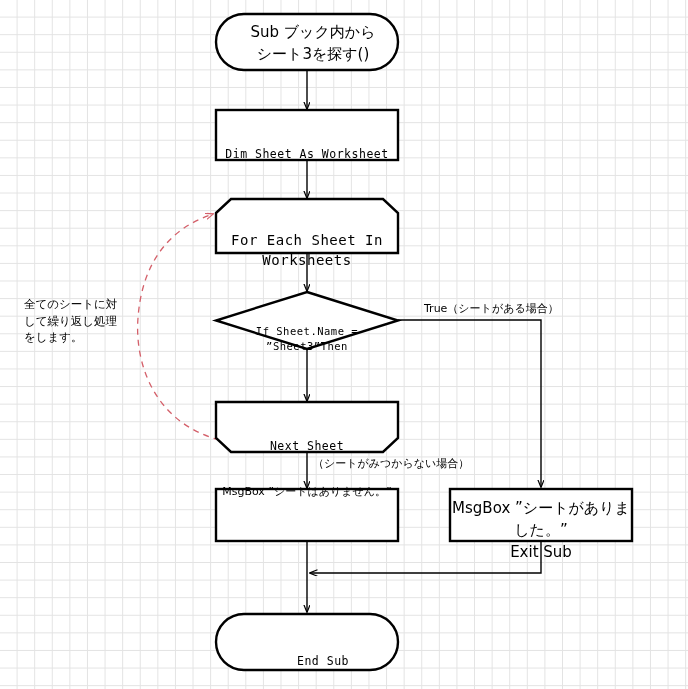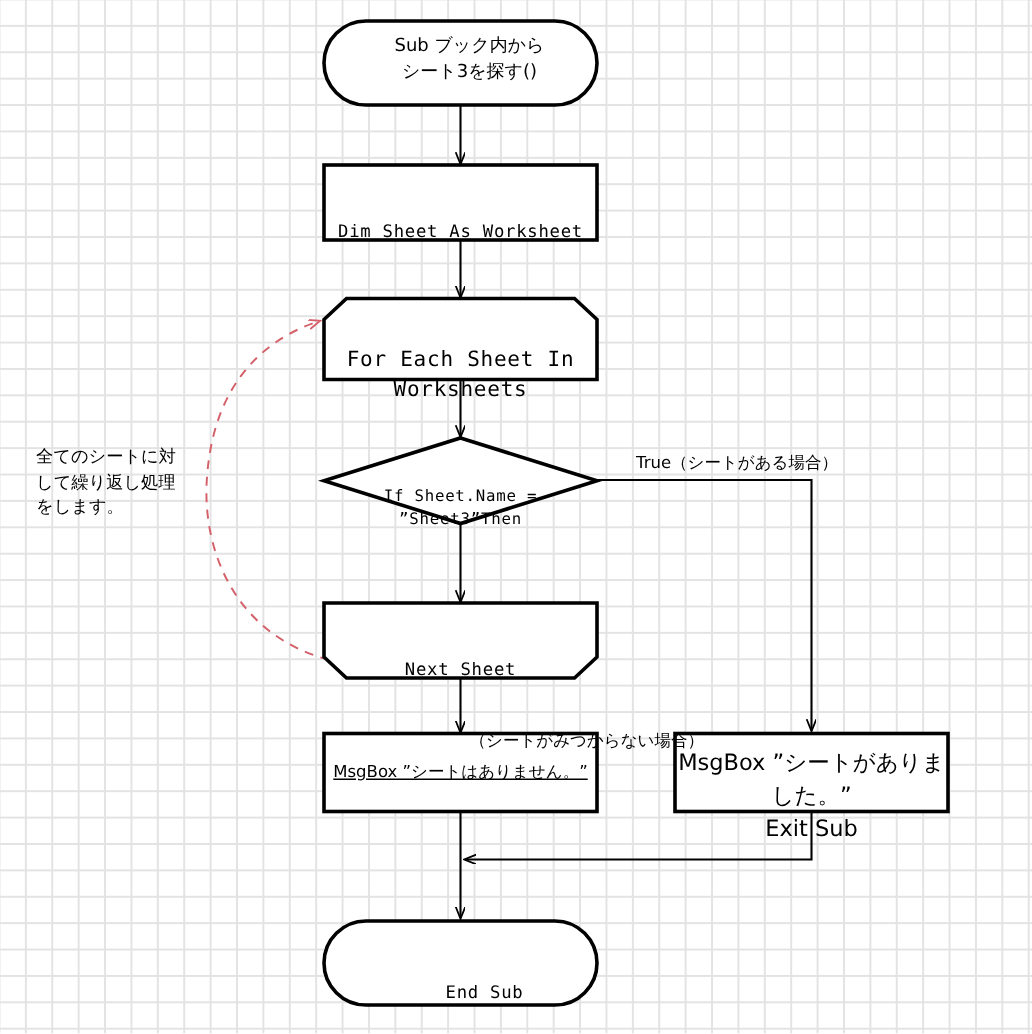--- a/index.html
+++ b/index.html
@@ -95,41 +95,41 @@
 
     <path d="M216,402 L398,402 L398,438 L383,452 L231,452 L216,438 Z" fill="#ffffff" stroke="#000000" stroke-width="2.4"></path>
 
     <rect x="216" y="489" width="182" height="52" fill="#ffffff" stroke="#000000" stroke-width="2.4"></rect>
 
     <rect x="450" y="489" width="182" height="52" fill="#ffffff" stroke="#000000" stroke-width="2.4"></rect>
 
     <rect x="216" y="614" width="182" height="56" rx="28" ry="28" fill="#ffffff" stroke="#000000" stroke-width="2.4"></rect>
   </svg>
 
-  <div class="node-label" style="left:216px; top:22px; width:194px; font-size:12px;">Sub ブック内から
+  <div class="node-label" style="left:216px; top:22px; width:194px; font-size:15px;">Sub ブック内から
 シート3を探す()</div>
 
   <div class="node-label mono" style="left:216px; top:127px; width:182px; font-size:11.5px;">Dim Sheet As Worksheet</div>
 
   <div class="node-label mono" style="left:216px; top:211px; width:182px; font-size:14px;">For Each Sheet In
 Worksheets</div>
 
   <div class="node-label mono" style="left:216px; top:305px; width:182px; font-size:10.5px;">If Sheet.Name =
 ”Sheet3”Then</div>
 
   <div class="node-label mono" style="left:216px; top:419px; width:182px; font-size:11.5px;">Next Sheet</div>
 
-  <div class="node-label" style="left:216px; top:507px; width:182px; font-size:11px;text-decoration:underline;">MsgBox ”シートはありません。”</div>
+  <div class="node-label" style="left:216px; top:484px; width:182px; font-size:11px;">MsgBox ”シートはありません。”</div>
 
   <div class="node-label" style="left:450px; top:498px; width:182px; font-size:15px;">MsgBox ”シートがありました。”
 Exit Sub</div>
 
   <div class="node-label mono" style="left:216px; top:634px; width:214px; font-size:11.5px;">End  Sub</div>
 
   <div class="edge-label" style="left:404px; top:301px;padding-left:20px;">True（シートがある場合）</div>
 
-  <div class="edge-label" style="left:313px; top:486px;">（シートがみつからない場合）</div>
+  <div class="edge-label" style="left:313px; top:456px;">（シートがみつからない場合）</div>
 
   <div class="note-text" style="left:24px; top:296px; width:105px;">全てのシートに対
 して繰り返し処理
 をします。</div>
 
 </div>
 
 </body></html>

